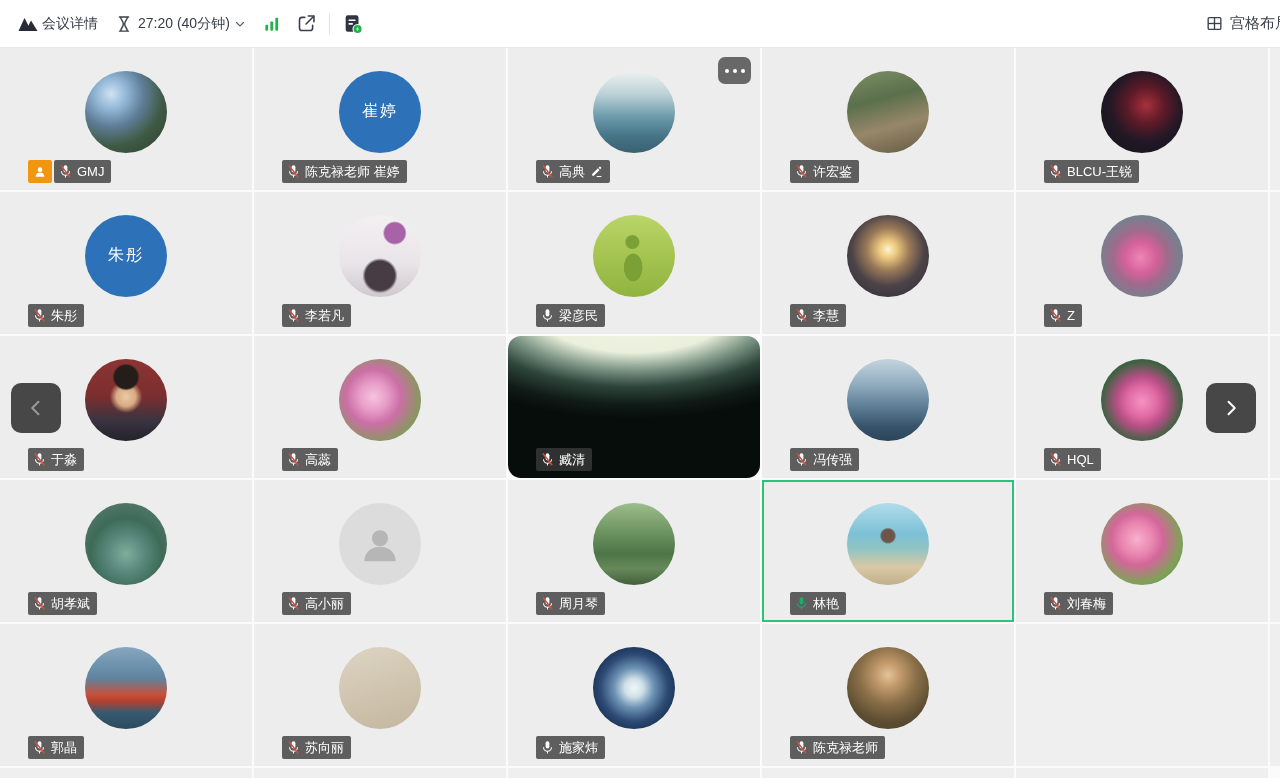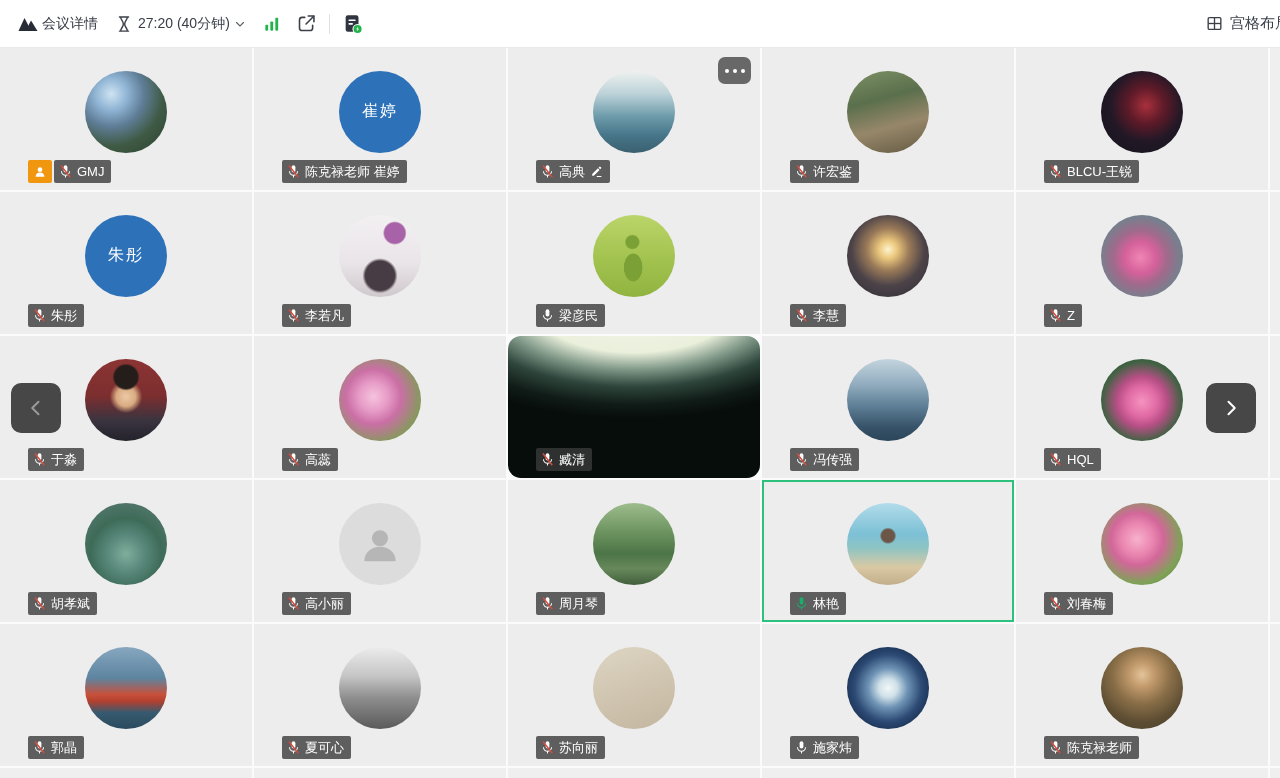--- a/index.html
+++ b/index.html
@@ -544,39 +544,20 @@
               <line x1="4.6" y1="2.4" x2="19.6" y2="21.2" stroke="#d84b3c" stroke-width="2.3"></line>
             </svg>
           </span>
         <span>郭晶</span>
 
       </span>
     </div>
   </div>
     <div class="tile">
 
-    <div class="avatar" style="background: linear-gradient(rgb(236, 236, 236) 0%, rgb(198, 198, 198) 35%, rgb(142, 142, 142) 62%, rgb(90, 90, 90) 100%);"></div>
-    <div class="label-row">
-
-      <span class="pill">
-        <span class="mic">
-            <svg width="15" height="15" viewBox="0 0 24 24">
-              <rect x="9" y="2" width="6" height="11.5" rx="3" fill="#ffffff"></rect>
-              <path d="M5.6 11.5a6.4 6.4 0 0 0 12.8 0" fill="none" stroke="#ffffff" stroke-width="1.7"></path>
-              <line x1="12" y1="17.9" x2="12" y2="21.5" stroke="#ffffff" stroke-width="1.7"></line>
-              <line x1="4.6" y1="2.4" x2="19.6" y2="21.2" stroke="#d84b3c" stroke-width="2.3"></line>
-            </svg>
-          </span>
-        <span>夏可心</span>
-
-      </span>
-    </div>
-  </div>
-    <div class="tile">
-
     <div class="avatar" style="background: linear-gradient(160deg, rgb(221, 213, 196) 0%, rgb(208, 197, 176) 50%, rgb(195, 182, 160) 100%);"></div>
     <div class="label-row">
 
       <span class="pill">
         <span class="mic">
             <svg width="15" height="15" viewBox="0 0 24 24">
               <rect x="9" y="2" width="6" height="11.5" rx="3" fill="#ffffff"></rect>
               <path d="M5.6 11.5a6.4 6.4 0 0 0 12.8 0" fill="none" stroke="#ffffff" stroke-width="1.7"></path>
               <line x1="12" y1="17.9" x2="12" y2="21.5" stroke="#ffffff" stroke-width="1.7"></line>
               <line x1="4.6" y1="2.4" x2="19.6" y2="21.2" stroke="#d84b3c" stroke-width="2.3"></line>

